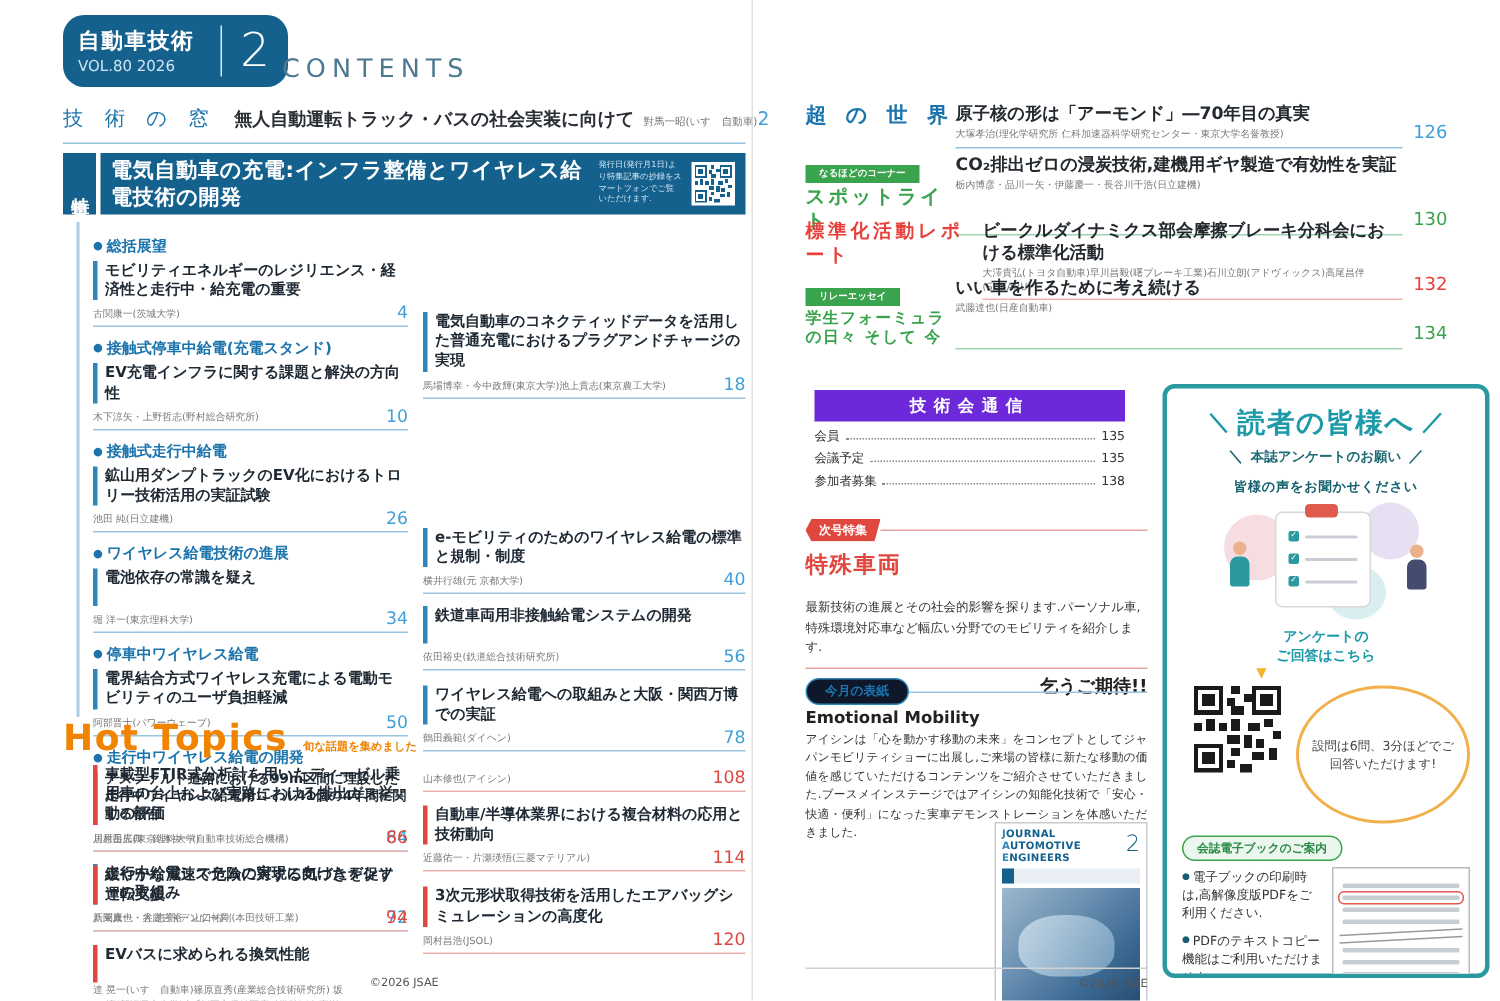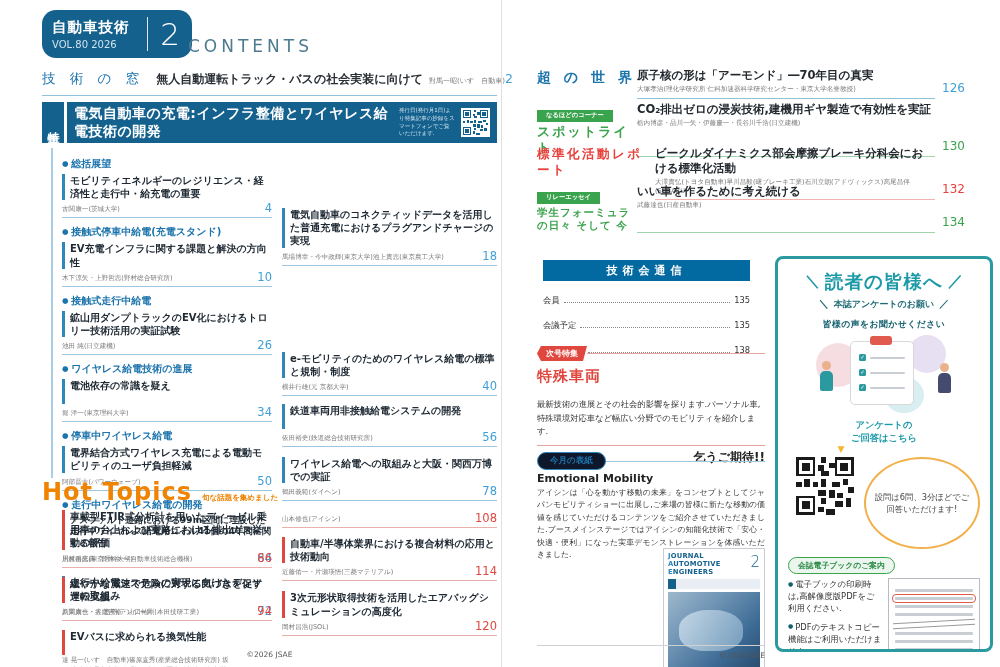--- a/index.html
+++ b/index.html
@@ -75,23 +75,23 @@
   .rcontent{flex:1;padding-bottom:4px;}
   .rcontent.bblue{border-bottom:1px solid #8fc0dc;}
   .rcontent.bgreen{border-bottom:1px solid #9fd4ae;}
   .rcontent.bred{border-bottom:1px solid #f0b2ae;}
   .rtitle{font-size:11.5px;font-weight:bold;color:#23292f;line-height:1.3;}
   .rauth{font-size:6.6px;color:#7a7a7a;margin-top:2px;}
   .rpage{width:30px;flex:none;text-align:right;font-size:12px;align-self:flex-end;padding-bottom:4px;}
   .rpage.blue{color:#3f9fd8;} .rpage.green{color:#3aa34d;} .rpage.red{color:#e8413c;}
 
   .tsushin{position:absolute;left:6px;top:200px;width:207px;}
-  .tsubar{background:#0369a1;color:#fff;text-align:center;font-size:11px;font-weight:bold;
+  .tsubar{background:#6d28d9;color:#fff;text-align:center;font-size:11px;font-weight:bold;
           letter-spacing:5px;padding:3px 0;}
-  .tsurow{display:flex;align-items:baseline;font-size:8.3px;color:#333;margin-top:14px;text-align:center;}
+  .tsurow{display:flex;align-items:baseline;font-size:8.3px;color:#333;margin-top:4px;text-align:center;}
   .tsuleader{flex:1;border-bottom:1px dotted #888;margin:0 4px;height:.75em;}
   .tsupage{color:#333;}
 
   .nextissue{position:absolute;left:0;top:286px;width:228px;}
   .nibadgerow{display:flex;align-items:center;}
   .nibadge{background:#e0473f;color:#fff;font-size:8px;font-weight:bold;padding:2px 9px;
            clip-path:polygon(0 50%,8% 0,100% 0,92% 100%,8% 100%);}
   .niline{flex:1;height:1px;background:#e8a5a0;}
   .nititle{color:#e0473f;font-weight:bold;font-size:15px;margin-top:6px;letter-spacing:1px;}
   .nidesc{font-size:8.3px;color:#333;line-height:1.65;margin-top:12px;}

